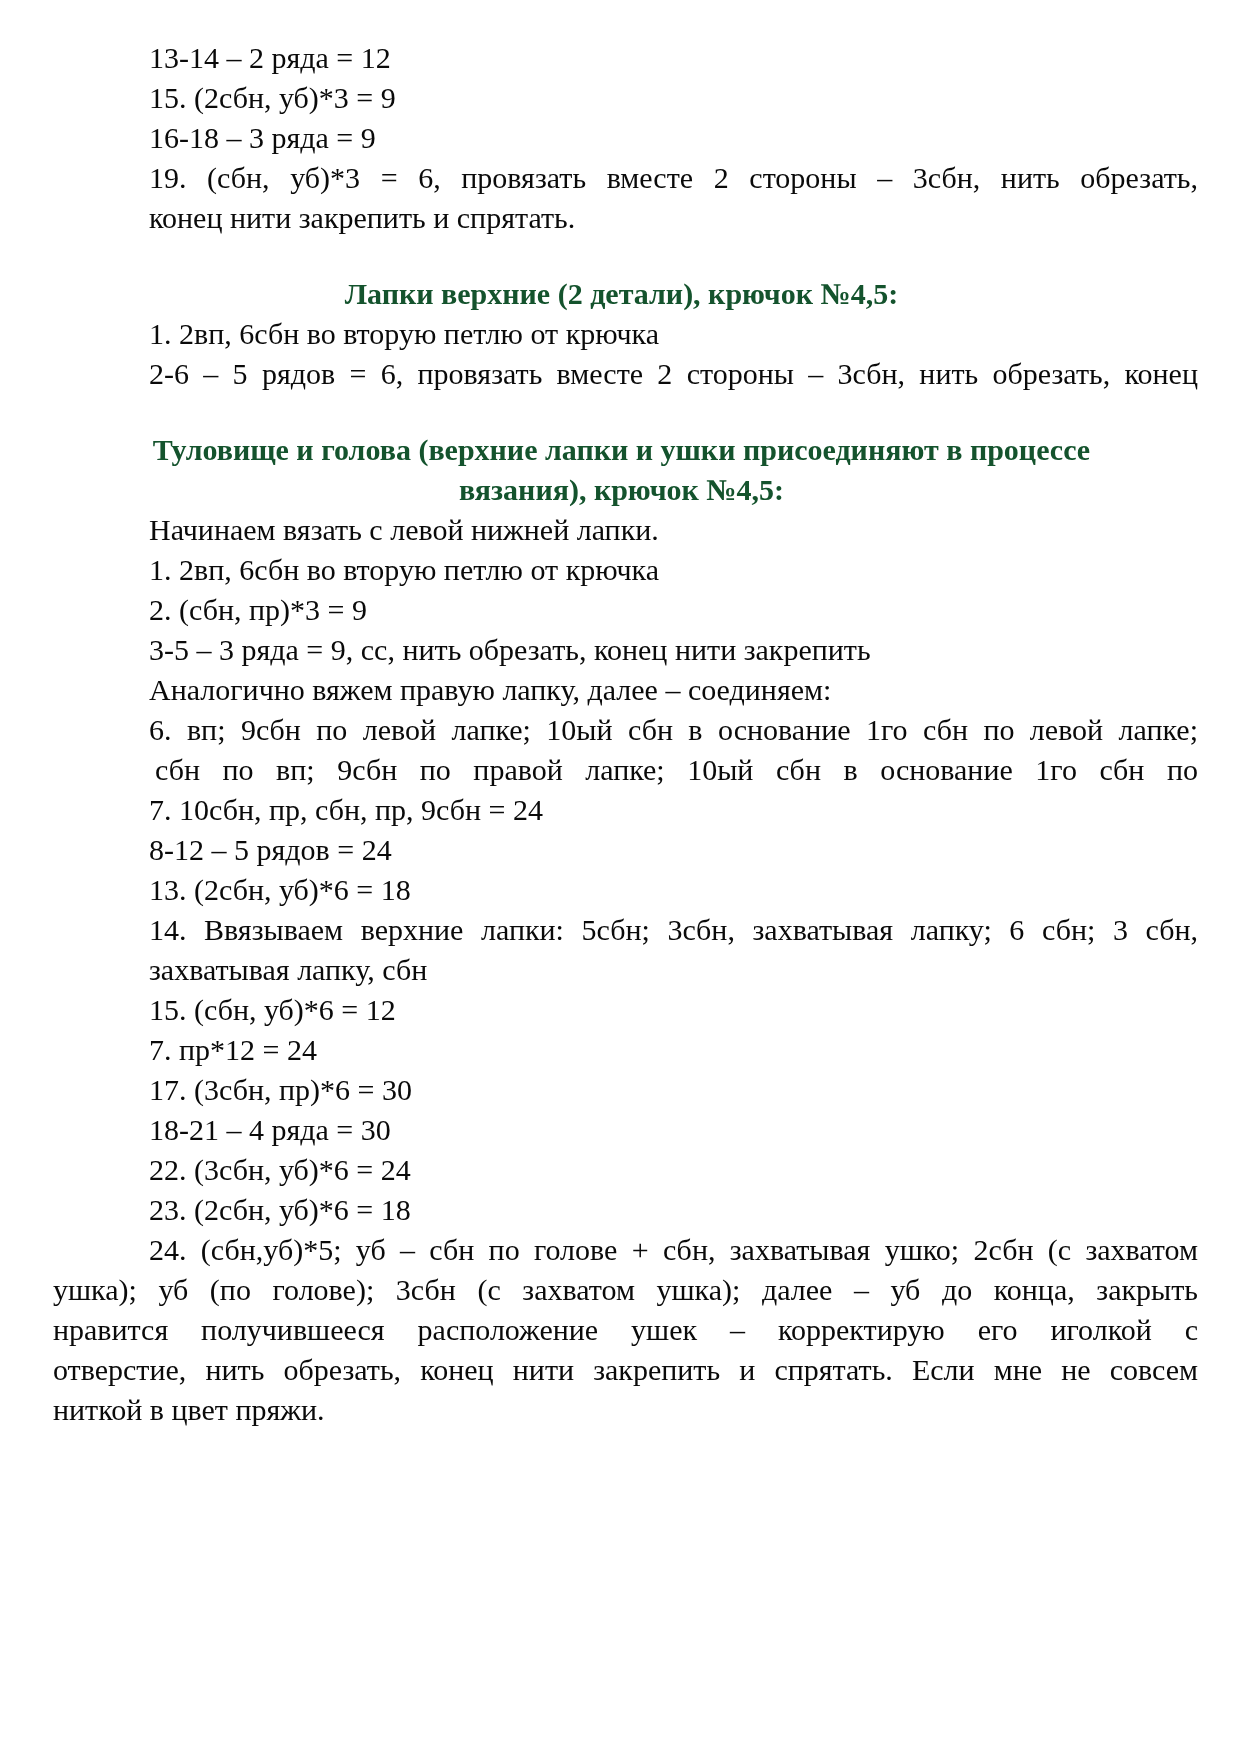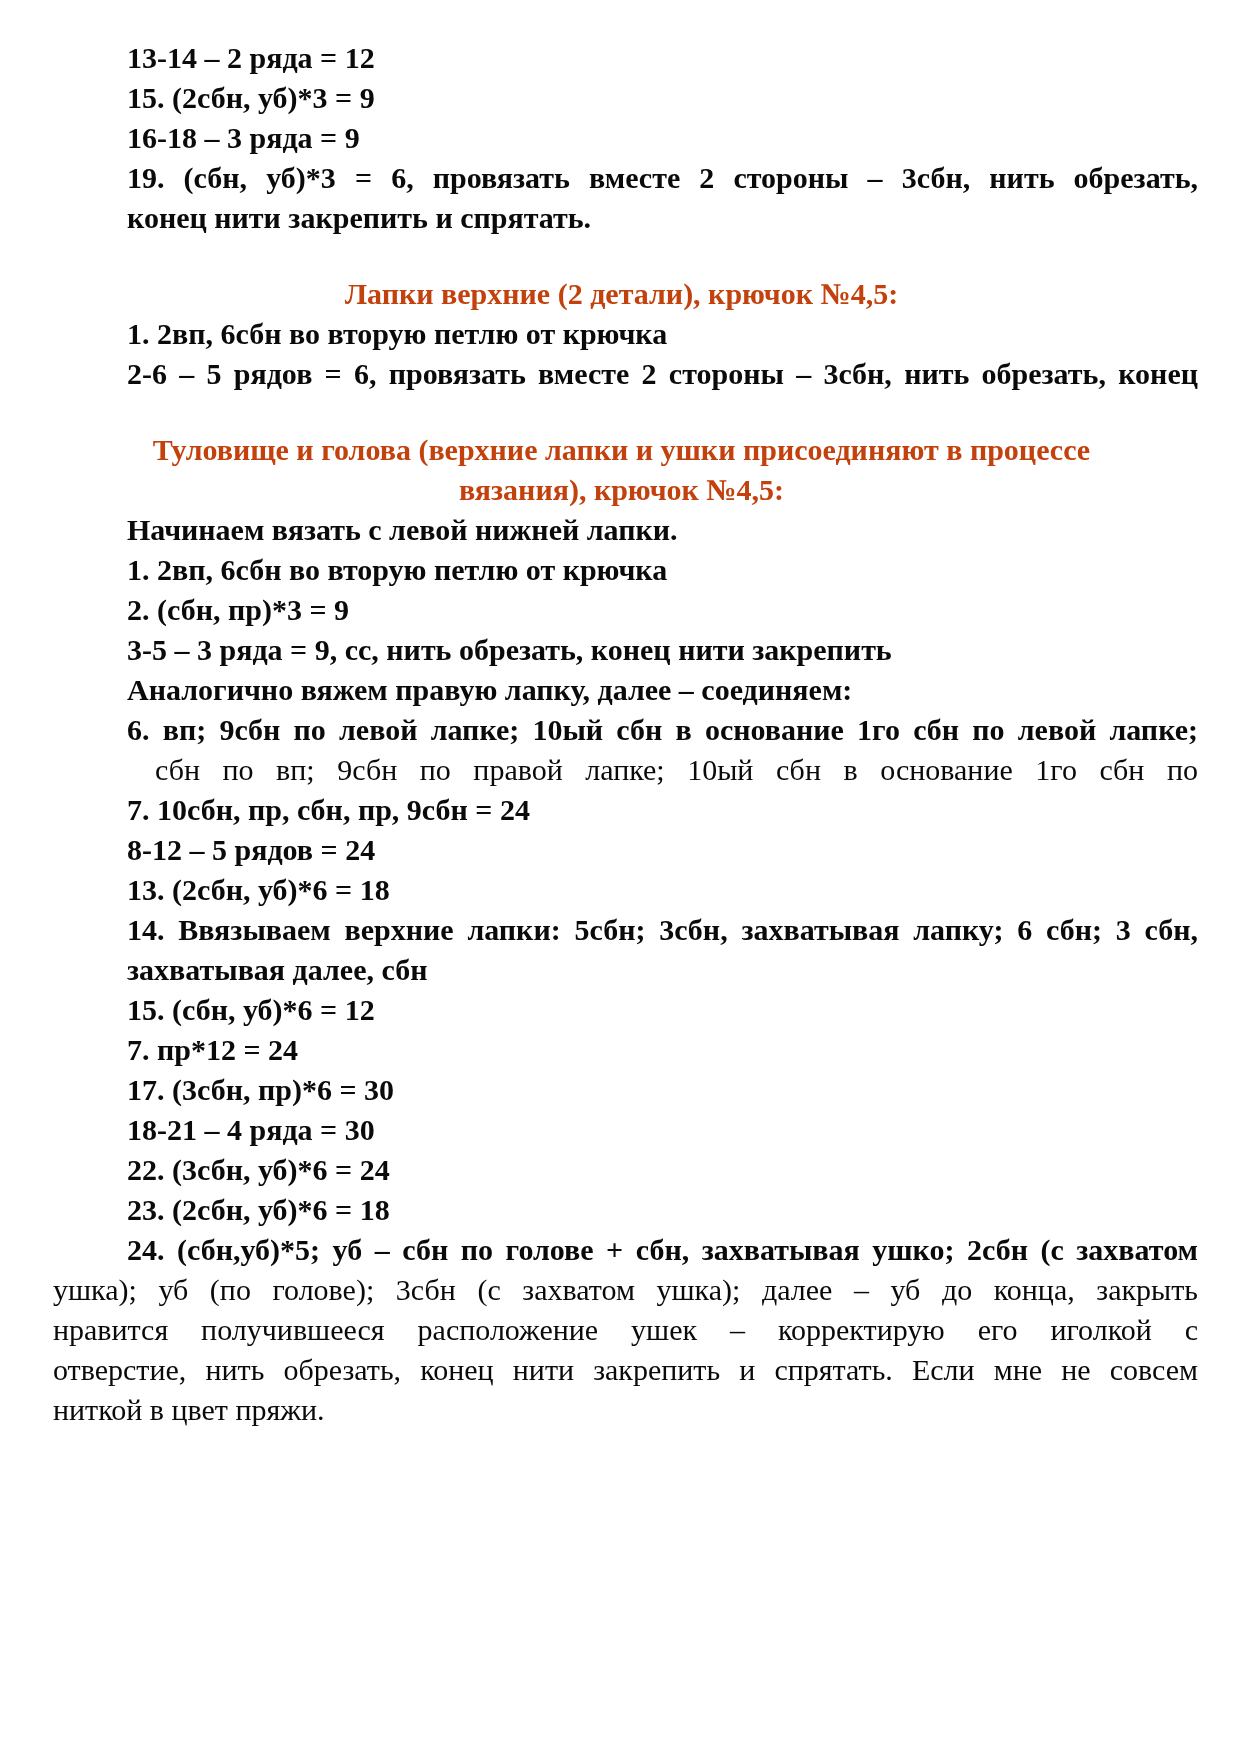--- a/index.html
+++ b/index.html
@@ -17,30 +17,30 @@
     font-family: "Liberation Serif", "DejaVu Serif", serif;
     font-size: 30px;
     line-height: 40px;
     color: #0a0a0a;
     overflow: hidden;
   }
   .line {
     white-space: normal;
   }
   .ind-0 { margin-left: 8px; }
-  .ind-1 { margin-left: 82px; font-weight: bold; }
+  .ind-1 { margin-left: 104px; }
   .ind-2 { margin-left: 110px; }
   .justify {
     text-align: justify;
     text-align-last: justify;
   }
   .heading {
     text-align: center;
     font-weight: bold;
-    color: #c2410c;
+    color: #14532d;
   }
   .space-before { margin-top: 36px; }
 </style>
 </head>
 <body>
 
 <div class="page">
   <div id="doc-body">
       <div class="line ind-1">13-14 – 2 ряда = 12</div>
       <div class="line ind-1">15. (2сбн, уб)*3 = 9</div>
@@ -56,21 +56,21 @@
       <div class="line ind-1">1.  2вп, 6сбн во вторую петлю от крючка</div>
       <div class="line ind-1">2.  (сбн, пр)*3 = 9</div>
       <div class="line ind-1">3-5 – 3 ряда = 9, сс, нить обрезать, конец нити закрепить</div>
       <div class="line ind-1">Аналогично вяжем правую лапку, далее – соединяем:</div>
       <div class="line ind-1 justify">6.  вп; 9сбн по левой лапке; 10ый сбн в основание 1го сбн по левой лапке;</div>
       <div class="line ind-2 justify">сбн по вп; 9сбн по правой лапке; 10ый сбн в основание 1го сбн по</div>
       <div class="line ind-1">7. 10сбн, пр, сбн, пр, 9сбн = 24</div>
       <div class="line ind-1">8-12 – 5 рядов = 24</div>
       <div class="line ind-1">13. (2сбн, уб)*6 = 18</div>
       <div class="line ind-1 justify">14. Ввязываем верхние лапки: 5сбн; 3сбн, захватывая лапку; 6 сбн; 3 сбн,</div>
-      <div class="line ind-1">захватывая далее, сбн</div>
+      <div class="line ind-1">захватывая лапку, сбн</div>
       <div class="line ind-1">15. (сбн, уб)*6 = 12</div>
       <div class="line ind-1">7. пр*12 = 24</div>
       <div class="line ind-1">17. (3сбн, пр)*6 = 30</div>
       <div class="line ind-1">18-21 – 4 ряда = 30</div>
       <div class="line ind-1">22. (3сбн, уб)*6 = 24</div>
       <div class="line ind-1">23. (2сбн, уб)*6 = 18</div>
       <div class="line ind-1 justify">24. (сбн,уб)*5; уб – сбн по голове + сбн, захватывая ушко; 2сбн (с захватом</div>
       <div class="line ind-0 justify">ушка); уб (по голове); 3сбн (с захватом ушка); далее – уб до конца, закрыть</div>
       <div class="line ind-0 justify">нравится получившееся расположение ушек – корректирую его иголкой с</div>
       <div class="line ind-0 justify">отверстие, нить обрезать, конец нити закрепить и спрятать. Если мне не совсем</div>

